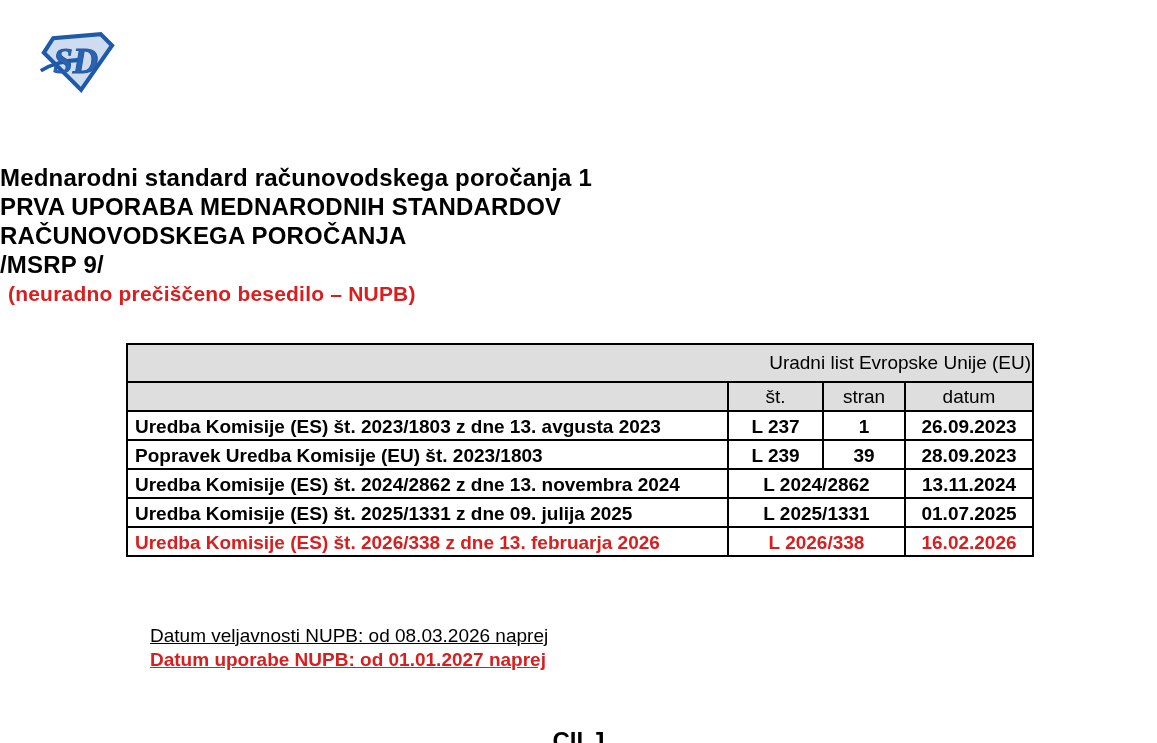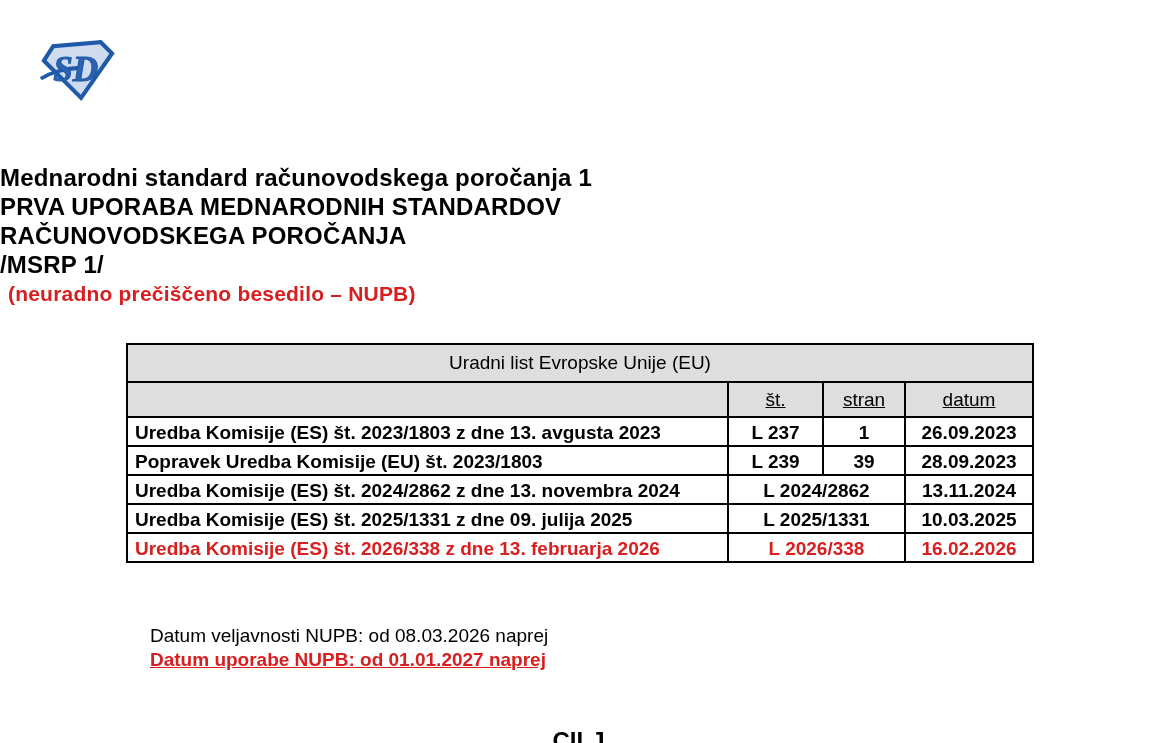--- a/index.html
+++ b/index.html
@@ -11,53 +11,53 @@
     --logo-letter:#2f62ae;
   }
   *{box-sizing:border-box;}
   html,body{margin:0;padding:0;}
   body{
     width:1157px;height:743px;
     background:#ffffff;color:#000;
     font-family:"Liberation Sans", sans-serif;
     position:relative;overflow:hidden;
   }
-  .logo{position:absolute;left:38px;top:38px;width:82px;height:64px;}
+  .logo{position:absolute;left:38px;top:30px;width:82px;height:64px;}
   .title-block{
     position:absolute;top:163px;left:0;width:1157px;
     font-weight:bold;font-size:24px;line-height:29px;
     letter-spacing:0.2px;
   }
   .title-line{white-space:nowrap;}
   .subtitle{font-size:21px;line-height:30px;color:var(--red);padding-left:8px;}
   table.ul-table{
     position:absolute;left:126px;top:343px;width:906px;
     border-collapse:collapse;table-layout:fixed;
   }
   .ul-table td{
     border:2px solid var(--border);
     font-size:19px;overflow:hidden;white-space:nowrap;
   }
   .caption-cell{
-    background:var(--hdr-bg);text-align:center;height:38px;
+    background:var(--hdr-bg);text-align:right;height:38px;
     font-weight:normal;vertical-align:middle;
   }
   .colhead{
-    background:var(--hdr-bg);text-align:center;height:35px;
-    font-weight:normal;vertical-align:middle;text-decoration:underline;
+    background:var(--hdr-bg);text-align:center;height:29px;
+    font-weight:normal;vertical-align:middle;
   }
   .data-row td{height:20px;vertical-align:top;padding-top:4px;font-weight:bold;}
   .name-cell{text-align:left;padding-left:7px;}
   .num-cell{text-align:center;}
   .red-row td{color:var(--red);}
   .notes{
     position:absolute;left:150px;top:624px;
     font-size:19px;line-height:24px;white-space:nowrap;
   }
-  .note-validity{color:#000;font-weight:normal;}
+  .note-validity{text-decoration:underline;color:#000;font-weight:normal;}
   .note-usage{text-decoration:underline;color:var(--red);font-weight:bold;}
   .cilj{
     position:absolute;top:727px;left:0;width:1157px;
     text-align:center;font-weight:bold;font-size:24px;white-space:nowrap;
   }
 </style>
 </head>
 <body>
 
 <div class="logo">
@@ -65,21 +65,21 @@
     <polygon points="5,22 14,8 60,4 71,15 41,58" fill="var(--logo-fill)" stroke="var(--logo-stroke)" stroke-width="4" stroke-linejoin="miter"></polygon>
     <path d="M1 38 Q 18 28 40 27 L 40 31 Q 16 32 3 41 Z" fill="var(--logo-stroke)"></path>
     <text x="14" y="42" font-size="34" font-style="italic" font-weight="bold" font-family="Liberation Serif, serif" fill="var(--logo-letter)" stroke="var(--logo-stroke)" stroke-width="1">SD</text>
   </svg>
 </div>
 
 <div class="title-block">
   <div class="title-line">Mednarodni standard računovodskega poročanja 1</div>
   <div class="title-line">PRVA UPORABA MEDNARODNIH STANDARDOV</div>
   <div class="title-line">RAČUNOVODSKEGA POROČANJA</div>
-  <div class="title-line">/MSRP 1/</div>
+  <div class="title-line">/MSRP 9/</div>
   <div class="subtitle">(neuradno prečiščeno besedilo – NUPB)</div>
 </div>
 
 <table class="ul-table">
   <colgroup>
     <col style="width:601px">
       <col style="width:95px">
       <col style="width:82px">
       <col style="width:128px">
   </colgroup>
@@ -106,21 +106,21 @@
       <td class="num-cell">28.09.2023</td>
     </tr>
     <tr class="data-row">
       <td class="name-cell">Uredba Komisije (ES) št. 2024/2862 z dne 13. novembra 2024</td>
       <td class="num-cell" colspan="2">L 2024/2862</td>
       <td class="num-cell">13.11.2024</td>
     </tr>
     <tr class="data-row">
       <td class="name-cell">Uredba Komisije (ES) št. 2025/1331 z dne 09. julija 2025</td>
       <td class="num-cell" colspan="2">L 2025/1331</td>
-      <td class="num-cell">10.03.2025</td>
+      <td class="num-cell">01.07.2025</td>
     </tr>
     <tr class="data-row red-row">
       <td class="name-cell">Uredba Komisije (ES) št. 2026/338 z dne 13. februarja 2026</td>
       <td class="num-cell" colspan="2">L 2026/338</td>
       <td class="num-cell">16.02.2026</td>
     </tr>
   </tbody>
 </table>
 
 <div class="notes">

